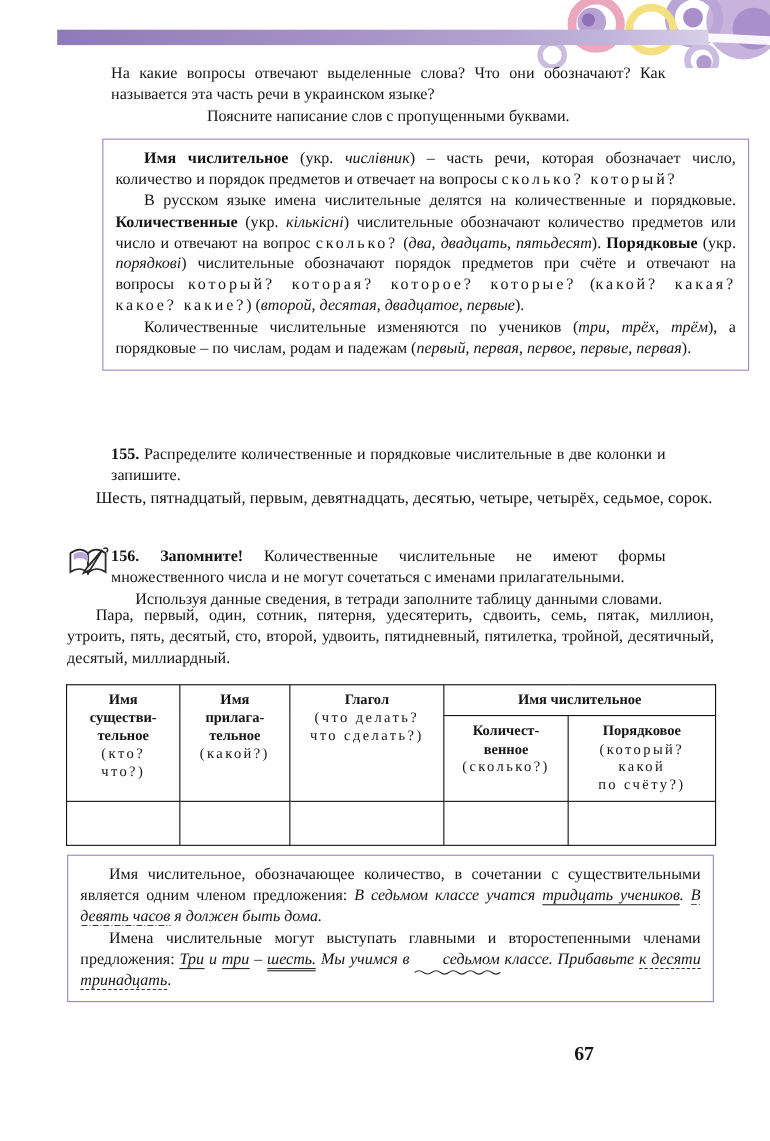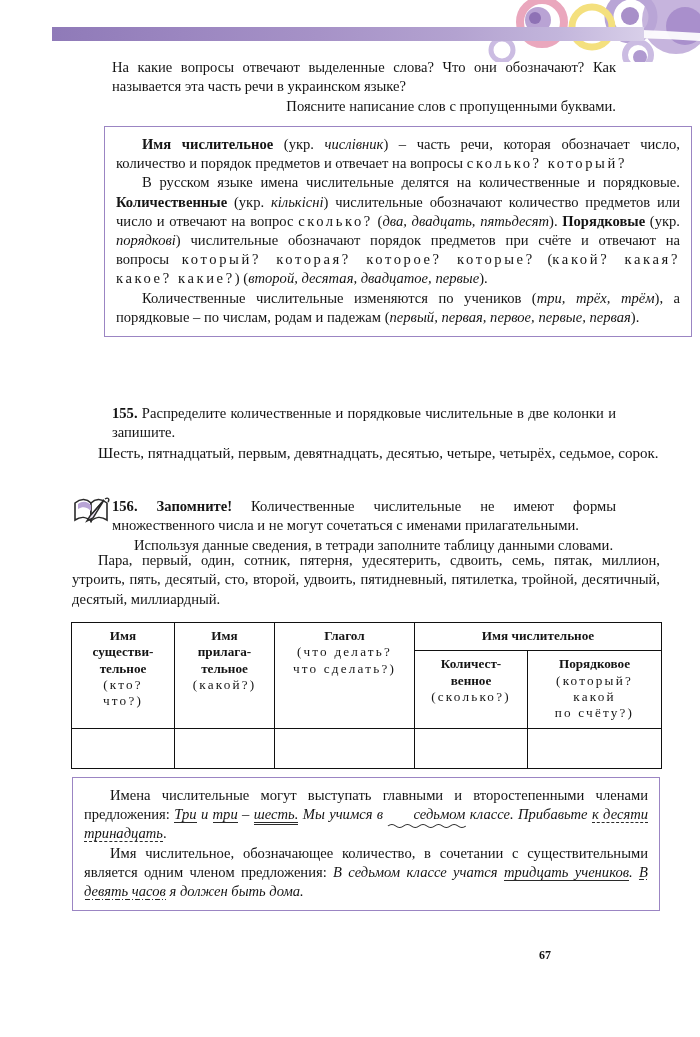--- a/index.html
+++ b/index.html
@@ -38,36 +38,36 @@
         #9b86c0 22%,
         #a692c7 45%,
         #b3a2d0 68%,
         #c3b6dc 86%,
         #d8cfe9 100%);
   }
 
   
   .page {
     position: absolute;
-    top: 0; left: 16px;
+    top: 0; left: 5px;
     width: 590px;
     height: 1037px;
   }
 
   .intro {
     position: absolute;
     left: 96px;
     top: 58px;
     width: 504px;
     font-size: 14.6px;
     line-height: 1.33;
     text-align: justify;
   }
   .intro p { margin: 0; }
-  .intro p.last { text-align: right; }
+  .intro p.last { text-align: center; }
 
   
   .rulebox {
     position: absolute;
     border: 1.4px solid #9b85c3;
     background: #ffffff;
     box-sizing: border-box;
     padding: 8px 11px 9px 11px;
   }
   .rulebox p {
@@ -201,21 +201,21 @@
     width: 100%;
     height: 5px;
     overflow: visible;
   }
 
   
   #page-number {
     position: absolute;
     right: 55px;
     top: 948px;
-    font-size: 12px;
+    font-size: 18px;
     font-weight: bold;
   }
 </style>
 </head>
 <body>
 
 <div class="deco-wrap">
   <svg class="deco-svg" width="220" height="62" viewBox="0 0 220 62">
 
     <circle cx="196" cy="20" r="34" fill="#c6b4dd"></circle>
@@ -322,22 +322,22 @@
         <td></td>
         <td></td>
         <td></td>
         <td></td>
         <td></td>
       </tr>
     </tbody>
   </table>
 
   <div class="rulebox" id="rulebox-syntax">
+    <p><span>Имя числительное, обозначающее количество, в сочетании с существительными является одним членом предложения: </span><i><span>В седьмом классе учатся </span><span class="u-solid">тридцать учеников</span><span>. </span><span class="u-dashdot">В девять часов</span><span> я должен быть дома.</span></i></p>
+
     <p><span>Имена числительные могут выступать главными и второстепенными членами предложения: </span><i><span class="u-solid">Три</span><span> и </span><span class="u-solid">три</span><span> – </span><span class="u-double">шесть.</span><span> Мы учимся в </span><span class="u-wavy"><span>седьмом</span><svg viewBox="0 0 60 5" preserveAspectRatio="none">
               <path d="M0 3 Q3 0 6 3 T12 3 T18 3 T24 3 T30 3 T36 3 T42 3 T48 3 T54 3 T60 3" fill="none" stroke="#2a2a2a" stroke-width="1"></path>
             </svg></span><span> классе. Прибавьте </span><span class="u-dashed">к десяти тринадцать</span></i><span>.</span></p>
-
-    <p><span>Имя числительное, обозначающее количество, в сочетании с существительными является одним членом предложения: </span><i><span>В седьмом классе учатся </span><span class="u-solid">тридцать учеников</span><span>. </span><span class="u-dashdot">В девять часов</span><span> я должен быть дома.</span></i></p>
   </div>
 
   <div id="page-number">67</div>
 
 </div>
 
 </body></html>

